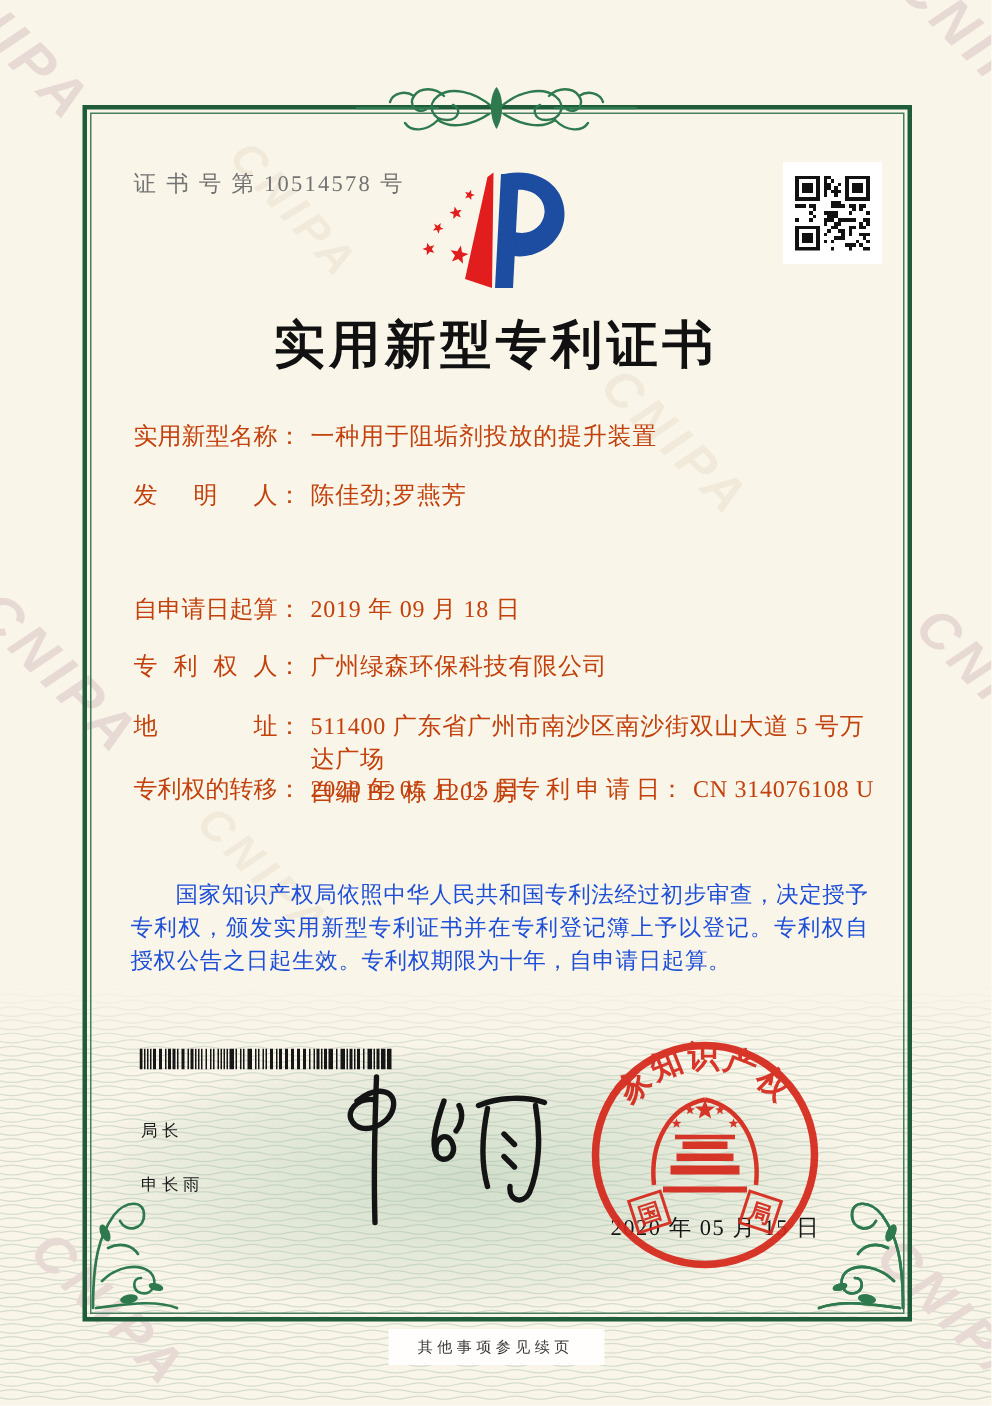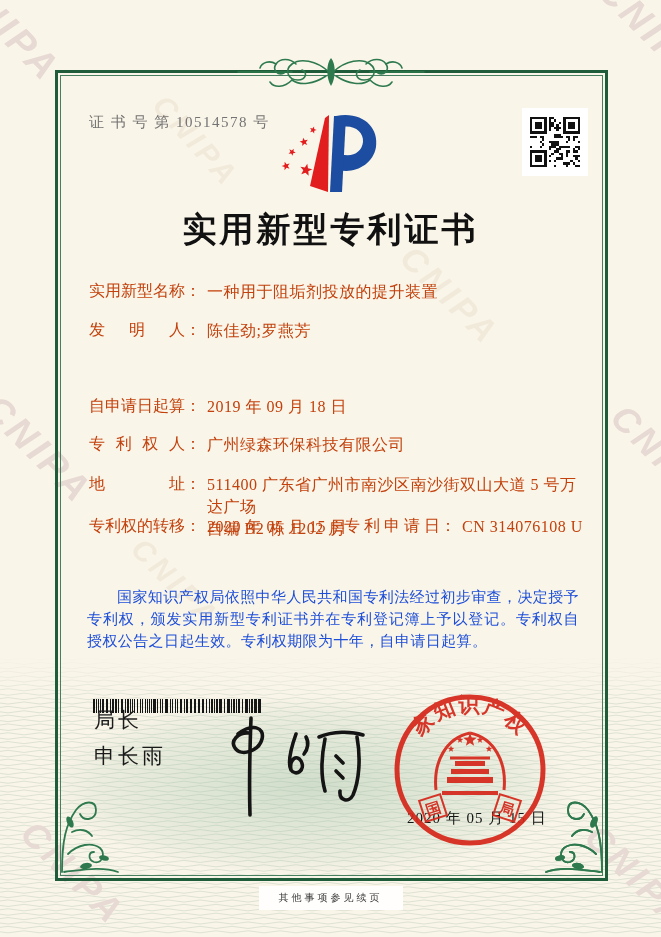--- a/index.html
+++ b/index.html
@@ -53,22 +53,22 @@
   .fvalue{display:inline-block;margin-left:6px;letter-spacing:.5px;vertical-align:top;line-height:22px;max-width:370px;}
   #frow-0{top:281px;} #frow-1{top:320px;font-family:Liberation Serif, serif;} #frow-2{top:358px;}
   #frow-3{top:396px;} #frow-4{top:434px;} #frow-5{top:474px;} #frow-6{top:516px;}
   .fpair2{position:absolute;left:255px;top:0;}
 
   #paras{position:absolute;left:87px;top:569px;width:492px;z-index:4;color:#1d4ed8;margin-top:18px;}
   #paras p{margin:0;font-size:15px;line-height:21.8px;text-indent:2em;text-align:justify;letter-spacing:.4px;}
 
   #barcode-svg{position:absolute;left:93px;top:699px;z-index:4;}
 
-  #signer{position:absolute;left:94px;top:704px;z-index:4;font-size:21px;letter-spacing:3px;color:#1a1a1a;
-      font-family:Liberation Mono, monospace;}
+  #signer{position:absolute;left:94px;top:736px;z-index:4;font-size:11px;letter-spacing:3px;color:#1a1a1a;
+      font-family:Liberation Sans, sans-serif;}
   #signer div{line-height:36px;}
   #signature-svg{position:absolute;left:212px;top:710px;z-index:4;}
 
   #seal-date{left:407px;top:809px;font-size:15px;letter-spacing:1px;color:#141414;z-index:4;}
   #seal-svg{position:absolute;left:392px;top:692px;z-index:5;opacity:.93;}
 
   #page-no{left:0;top:849px;width:661px;text-align:center;font-size:13px;color:#333;letter-spacing:2px;}
   #cont-note{position:absolute;left:50%;top:886px;transform:translateX(-50%);z-index:4;
       background:#fffefc;padding:5px 20px;font-size:10px;letter-spacing:3px;color:#3a3a3a;}
 </style>

